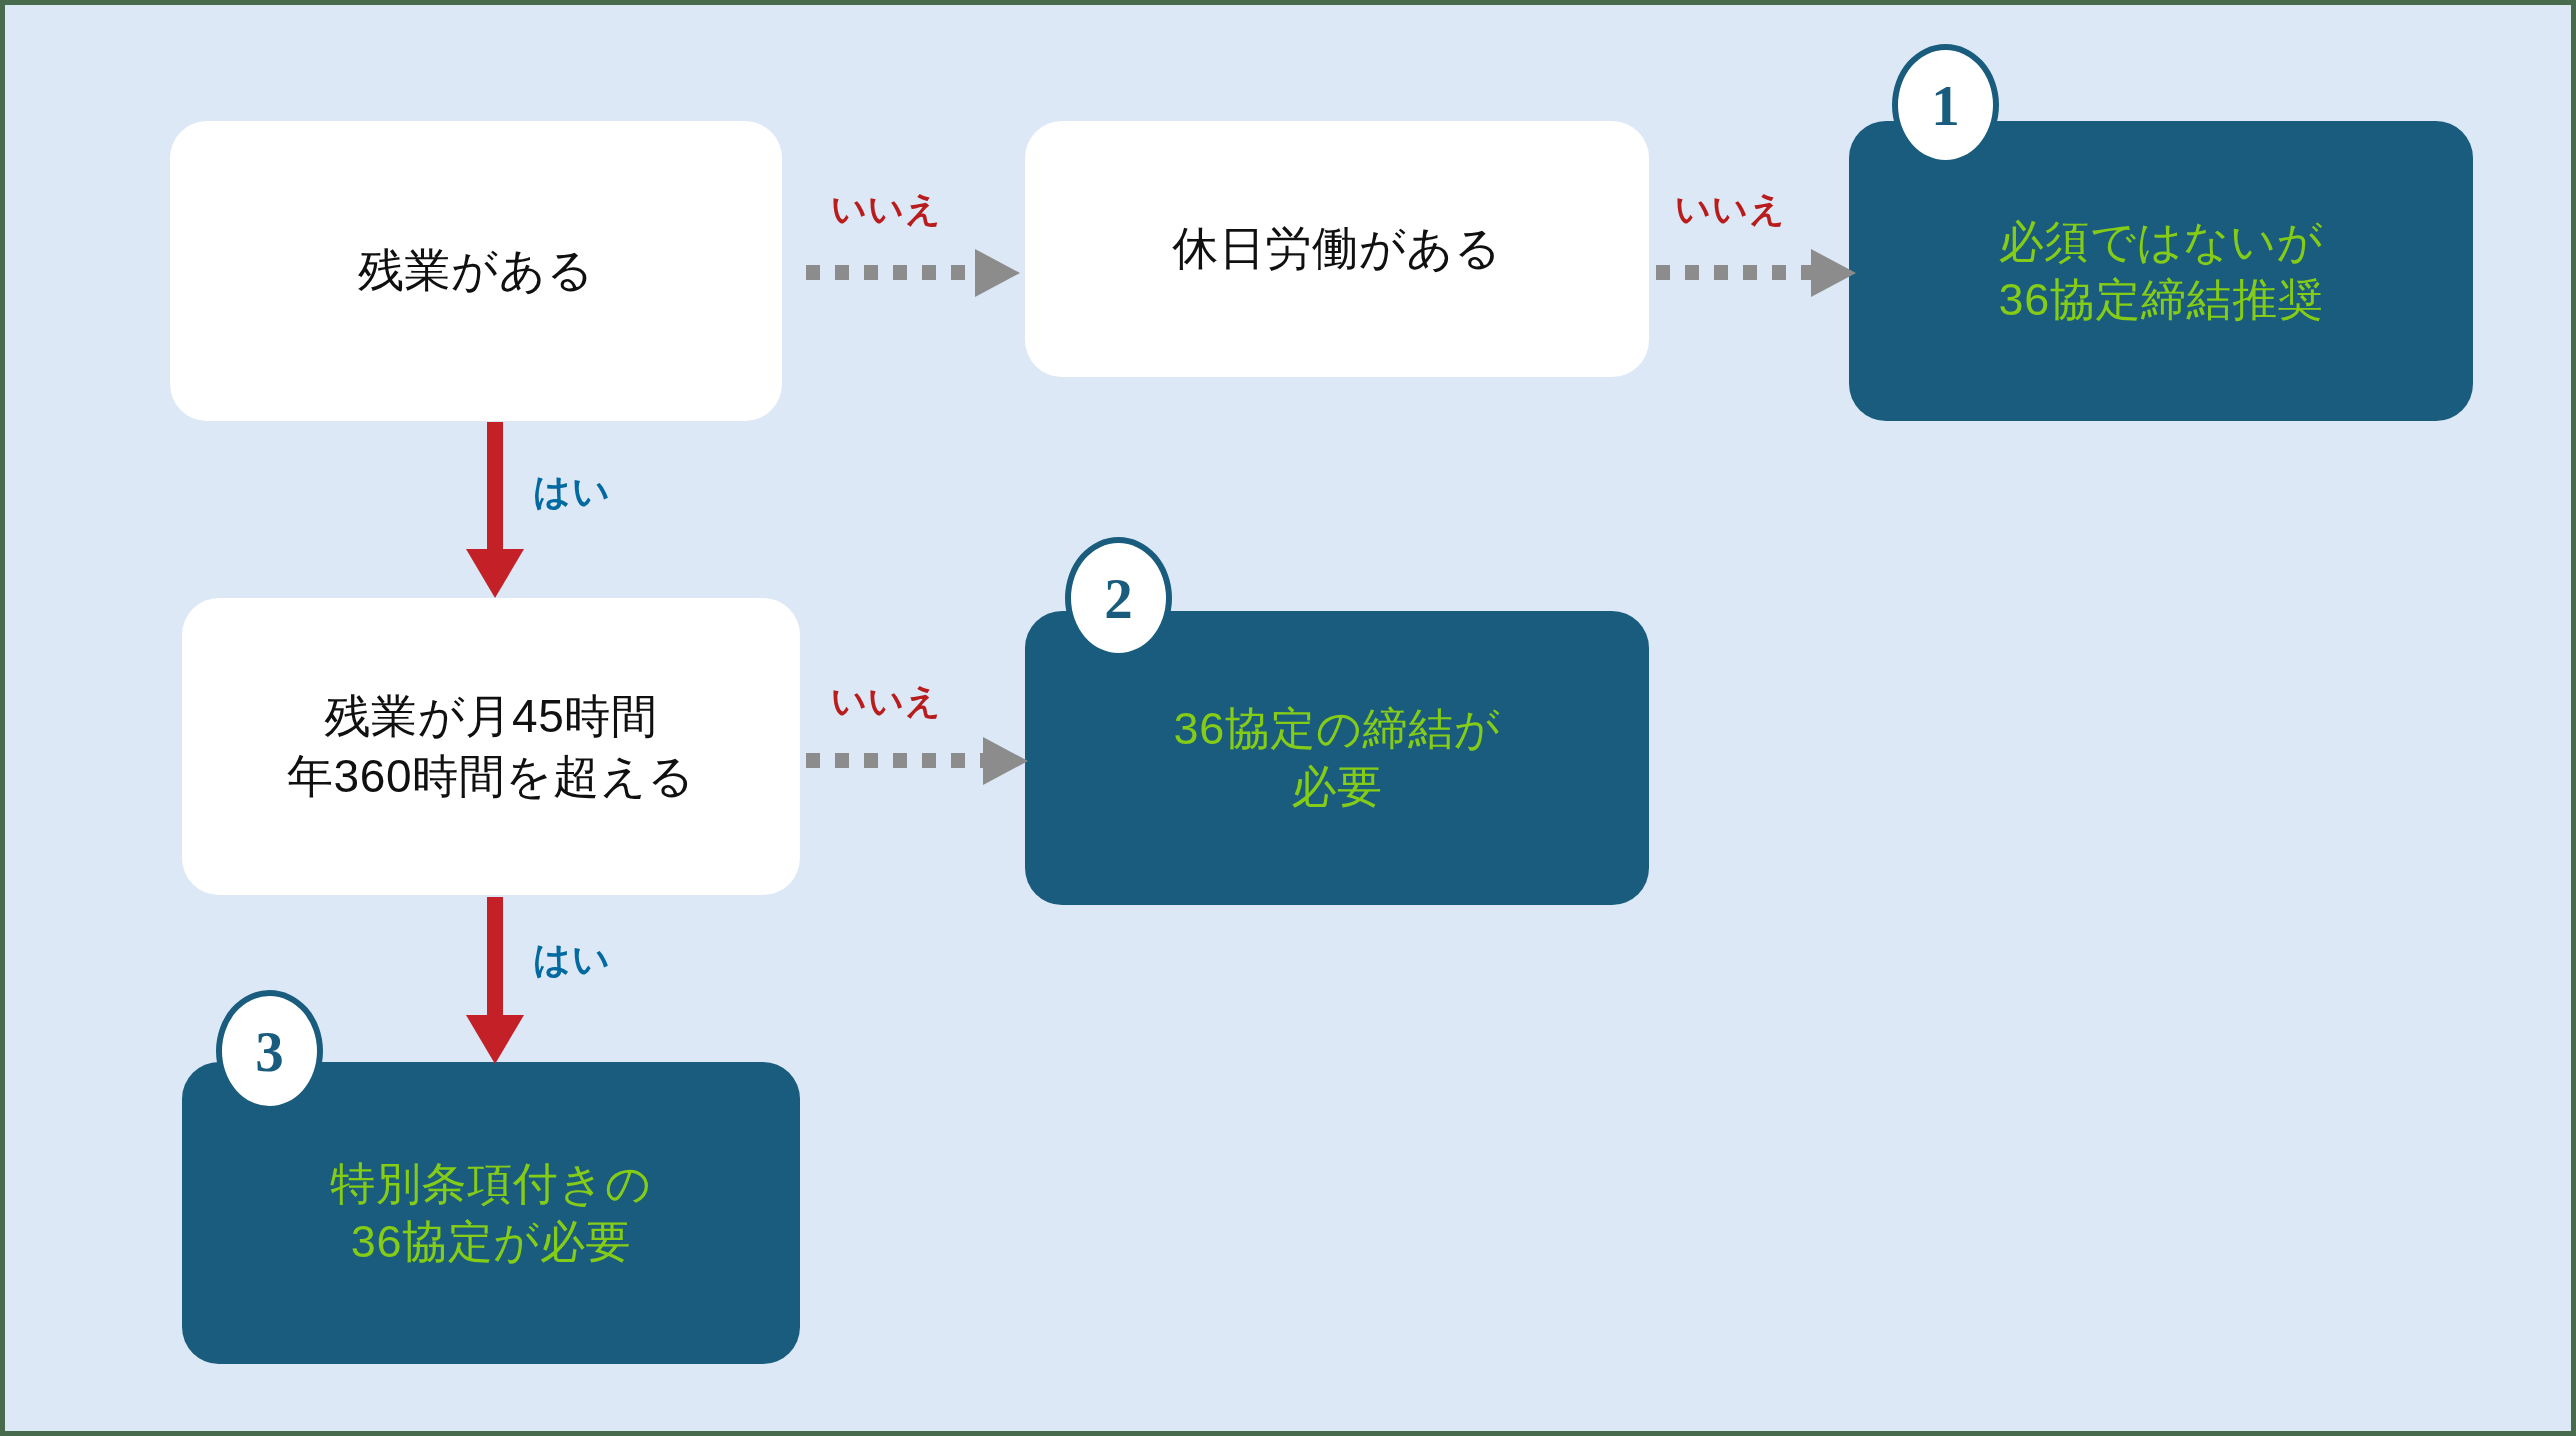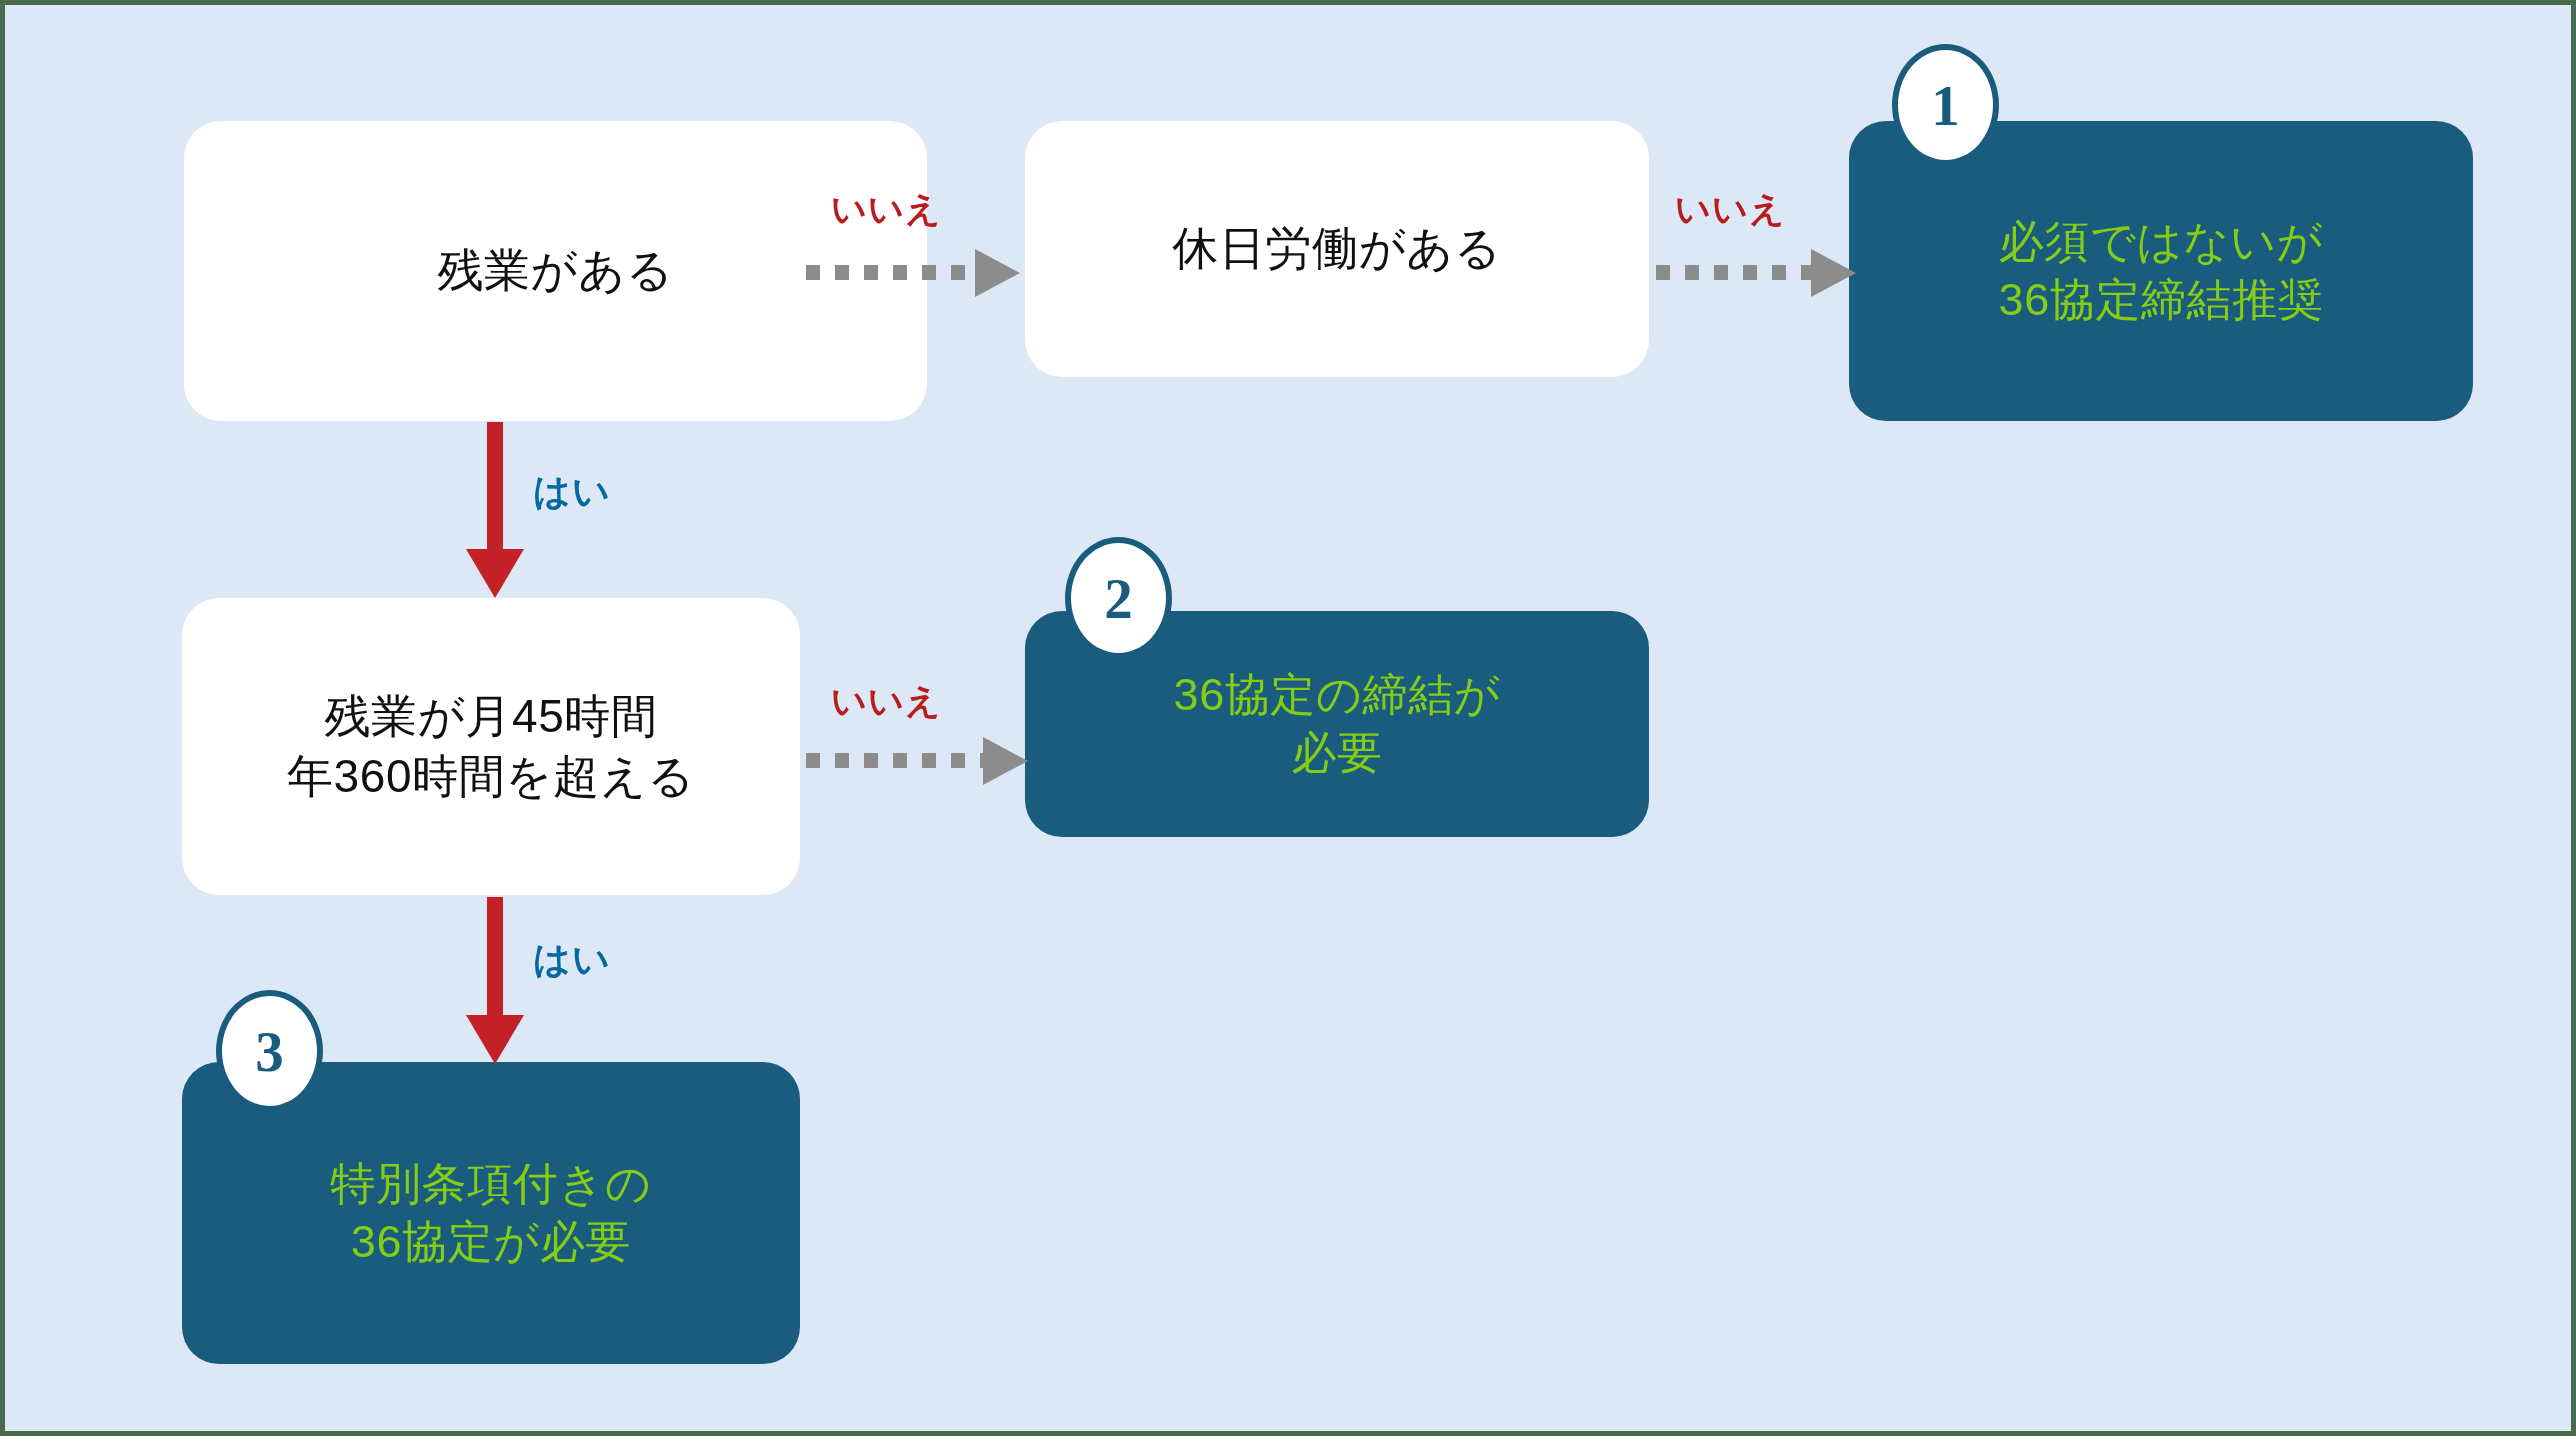--- a/index.html
+++ b/index.html
@@ -131,21 +131,21 @@
     font-size: 37px;
     font-weight: 700;
     letter-spacing: 1.2px;
   }
 </style>
 </head>
 <body>
 
 <div id="canvas">
 
-  <div class="node question" style="left:179px; top:116px; width:743px; height:300px;">
+  <div class="node question" style="left:165px; top:116px; width:612px; height:300px;">
     <span class="txt">残業がある</span>
   </div>
 
   <div class="arrow-h" style="left:801px; top:249px; width:214px;">
     <div class="line"></div>
     <div class="head"></div>
   </div>
   <div class="label no" style="left:826px; top:181px;">いいえ</div>
 
   <div class="node question" style="left:1020px; top:116px; width:624px; height:256px;">
@@ -174,21 +174,21 @@
     <span class="txt">残業が月45時間
 年360時間を超える</span>
   </div>
 
   <div class="arrow-h" style="left:801px; top:737px; width:222px;">
     <div class="line"></div>
     <div class="head"></div>
   </div>
   <div class="label no" style="left:826px; top:673px;">いいえ</div>
 
-  <div class="node result" style="left:1020px; top:606px; width:624px; height:226px;">
+  <div class="node result" style="left:1020px; top:606px; width:624px; height:294px;">
     <span class="txt">36協定の締結が
 必要</span>
   </div>
   <div class="badge" style="left:1060px; top:532px;">2</div>
 
   <div class="arrow-v" style="left:460px; top:892px; width:59px; height:167px;">
     <div class="line"></div>
     <div class="head"></div>
   </div>
   <div class="label yes" style="left:528px; top:930px;">はい</div>

